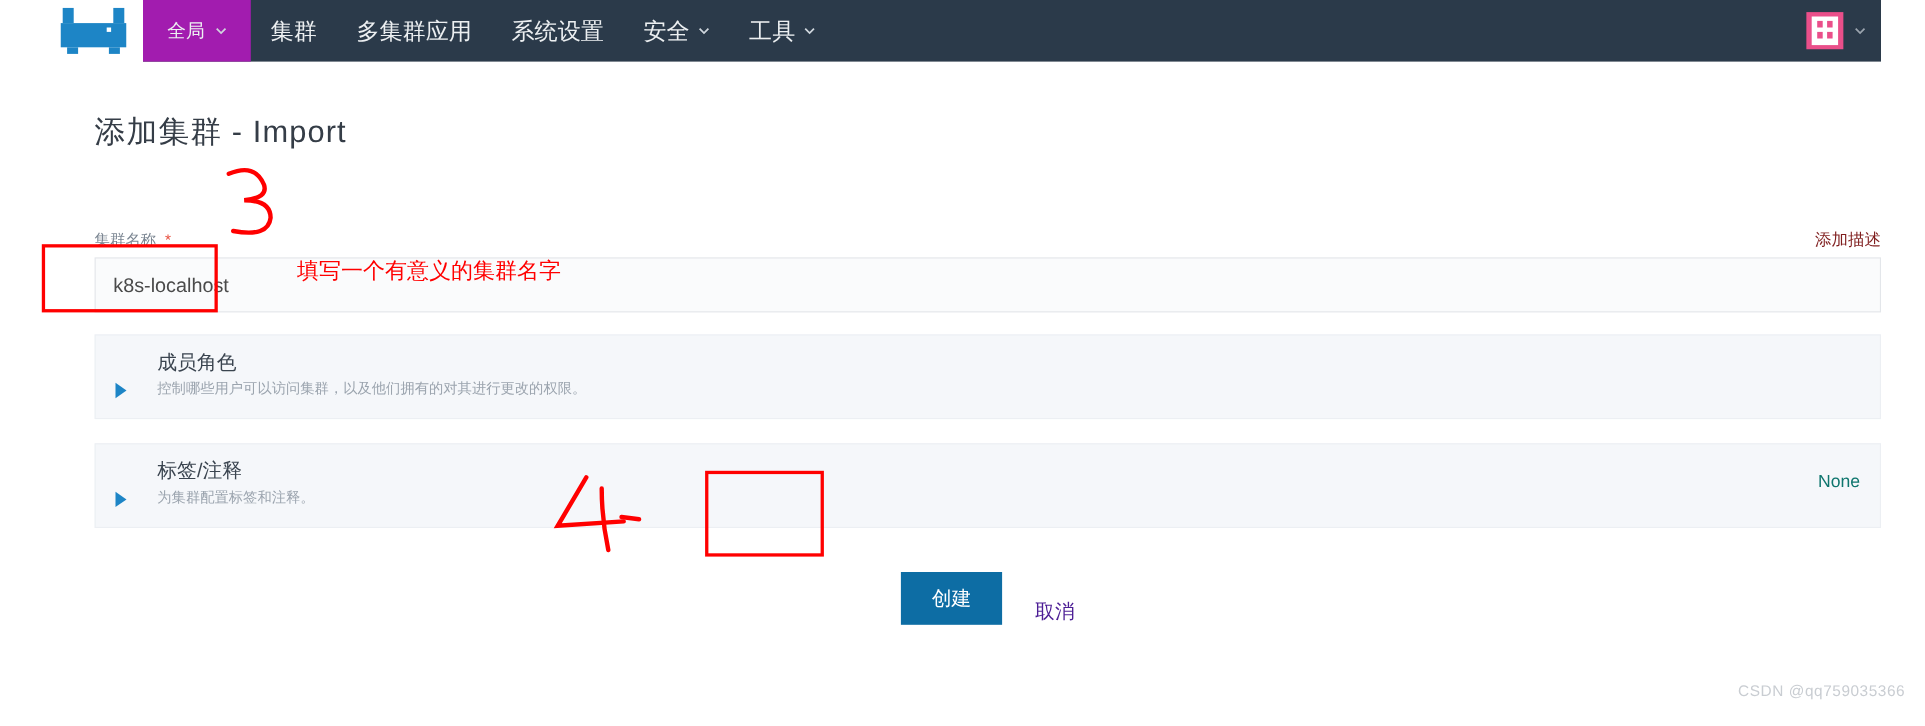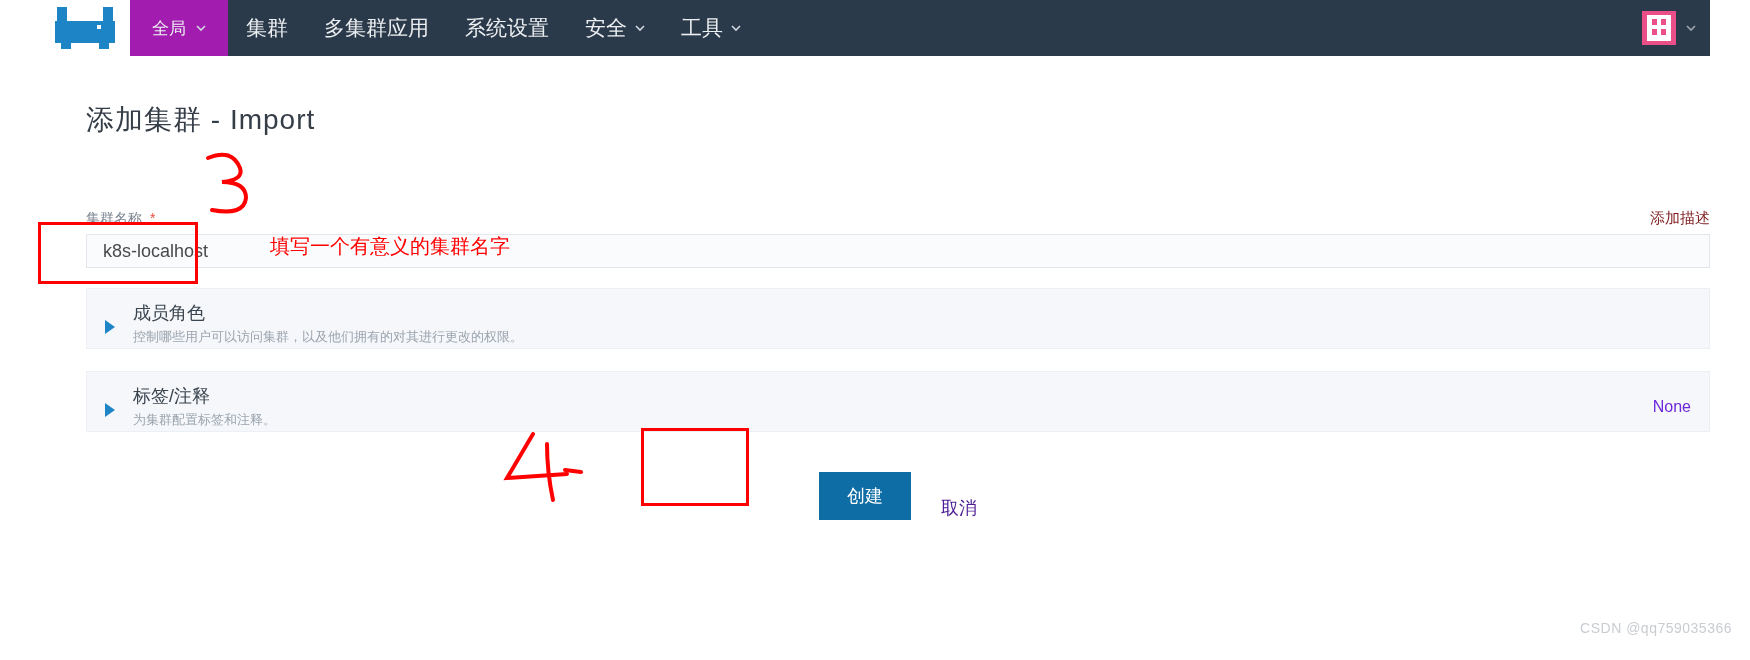--- a/index.html
+++ b/index.html
@@ -92,41 +92,41 @@
   }
   .field-label { color: #7b8692; }
   .req-star { color: #e74c3c; margin-left: 4px; }
   .add-desc {
     color: #7f1d1d;
     font-size: 15px;
     cursor: pointer;
   }
   .text-input {
     width: 100%;
-    height: 34px;
+    height: 50px;
     border: 1px solid #e3e6ea;
     background: #fafbfc;
     padding: 0 16px;
     font-size: 18px;
     color: #4a4a4a;
     outline: none;
   }
   .annot-box {
     position: absolute;
     border: 3px solid #ff0000;
     pointer-events: none;
   }
 
   .panel {
     background: #f5f7fa;
     border: 1px solid #eceff3;
-    padding: 12px 18px 2px 18px;
-    display: flex;
-    align-items: center;
-    gap: 18px;
+    padding: 12px 18px 18px 18px;
+    display: flex;
+    align-items: flex-end;
+    gap: 28px;
     margin-top: 20px;
   }
   .panel + .panel { margin-top: 22px; }
   .tri {
     width: 0; height: 0;
     border-top: 7px solid transparent;
     border-bottom: 7px solid transparent;
     border-left: 10px solid #1d85c6;
     margin-top: 6px;
     cursor: pointer;
@@ -137,21 +137,21 @@
     color: #3a444f;
     font-weight: 400;
   }
   .panel-sub {
     font-size: 13px;
     color: #9ba4ae;
     margin-top: 3px;
   }
   .panel-right {
     align-self: center;
-    color: #6d28d9;
+    color: #0f766e;
     font-size: 16px;
   }
 
   .action-row {
     margin-top: 40px;
     display: flex;
     align-items: flex-end;
     justify-content: center;
     gap: 30px;
   }

